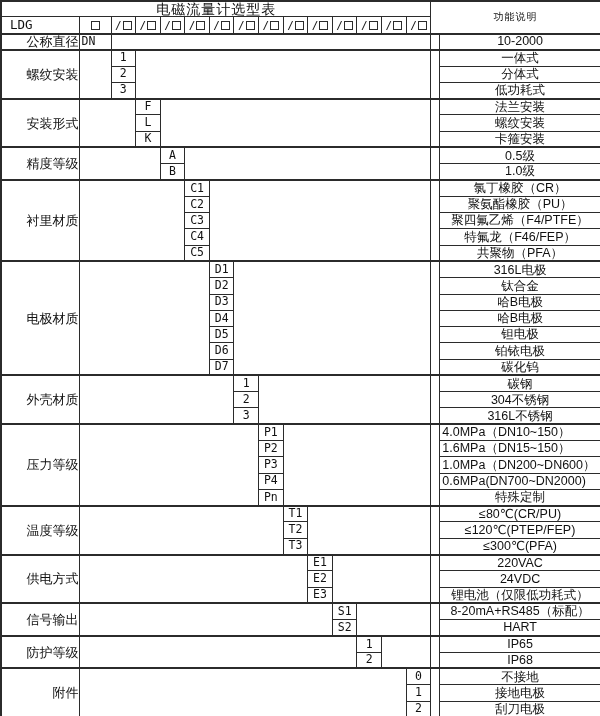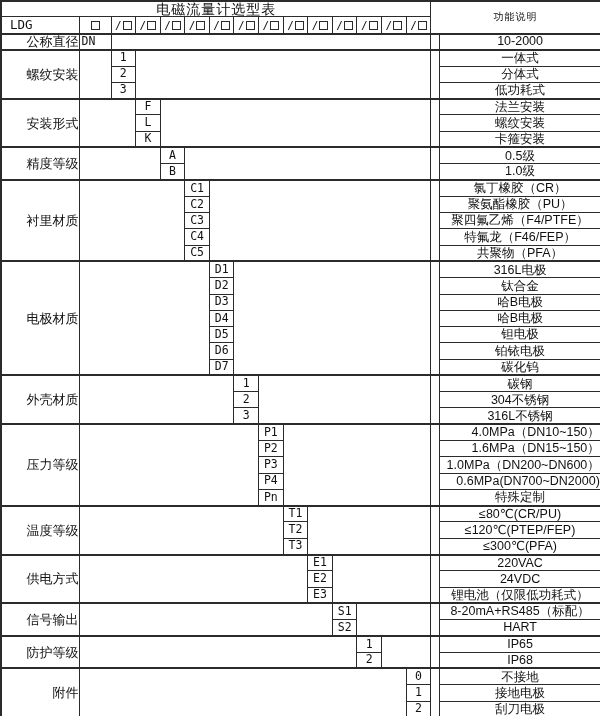--- a/index.html
+++ b/index.html
@@ -40,21 +40,21 @@
     font-family:"DejaVu Sans Mono","Liberation Mono",monospace;
     font-size:12.5px;
   }
   td.cat{font-size:13px;text-align:right;}
   td.code{
     font-family:"DejaVu Sans Mono","Liberation Mono",monospace;
     font-size:11.5px;
   }
   td.code.dn{text-align:left;padding-left:2px;}
   td.desc{font-size:12.5px;margin-left:31px;}
-  td.desc.left{text-align:right;padding-left:2px;}
+  td.desc.left{text-align:left;padding-left:2px;}
   td.blank,td.strip{background:var(--bg);}
   .sq{
     display:inline-block;width:9px;height:9px;
     border:1px solid var(--border);
     vertical-align:-1px;
     background:var(--bg);
   }
   .slash{
     font-family:"DejaVu Sans Mono","Liberation Mono",monospace;
     font-size:11px;margin-right:1px;

